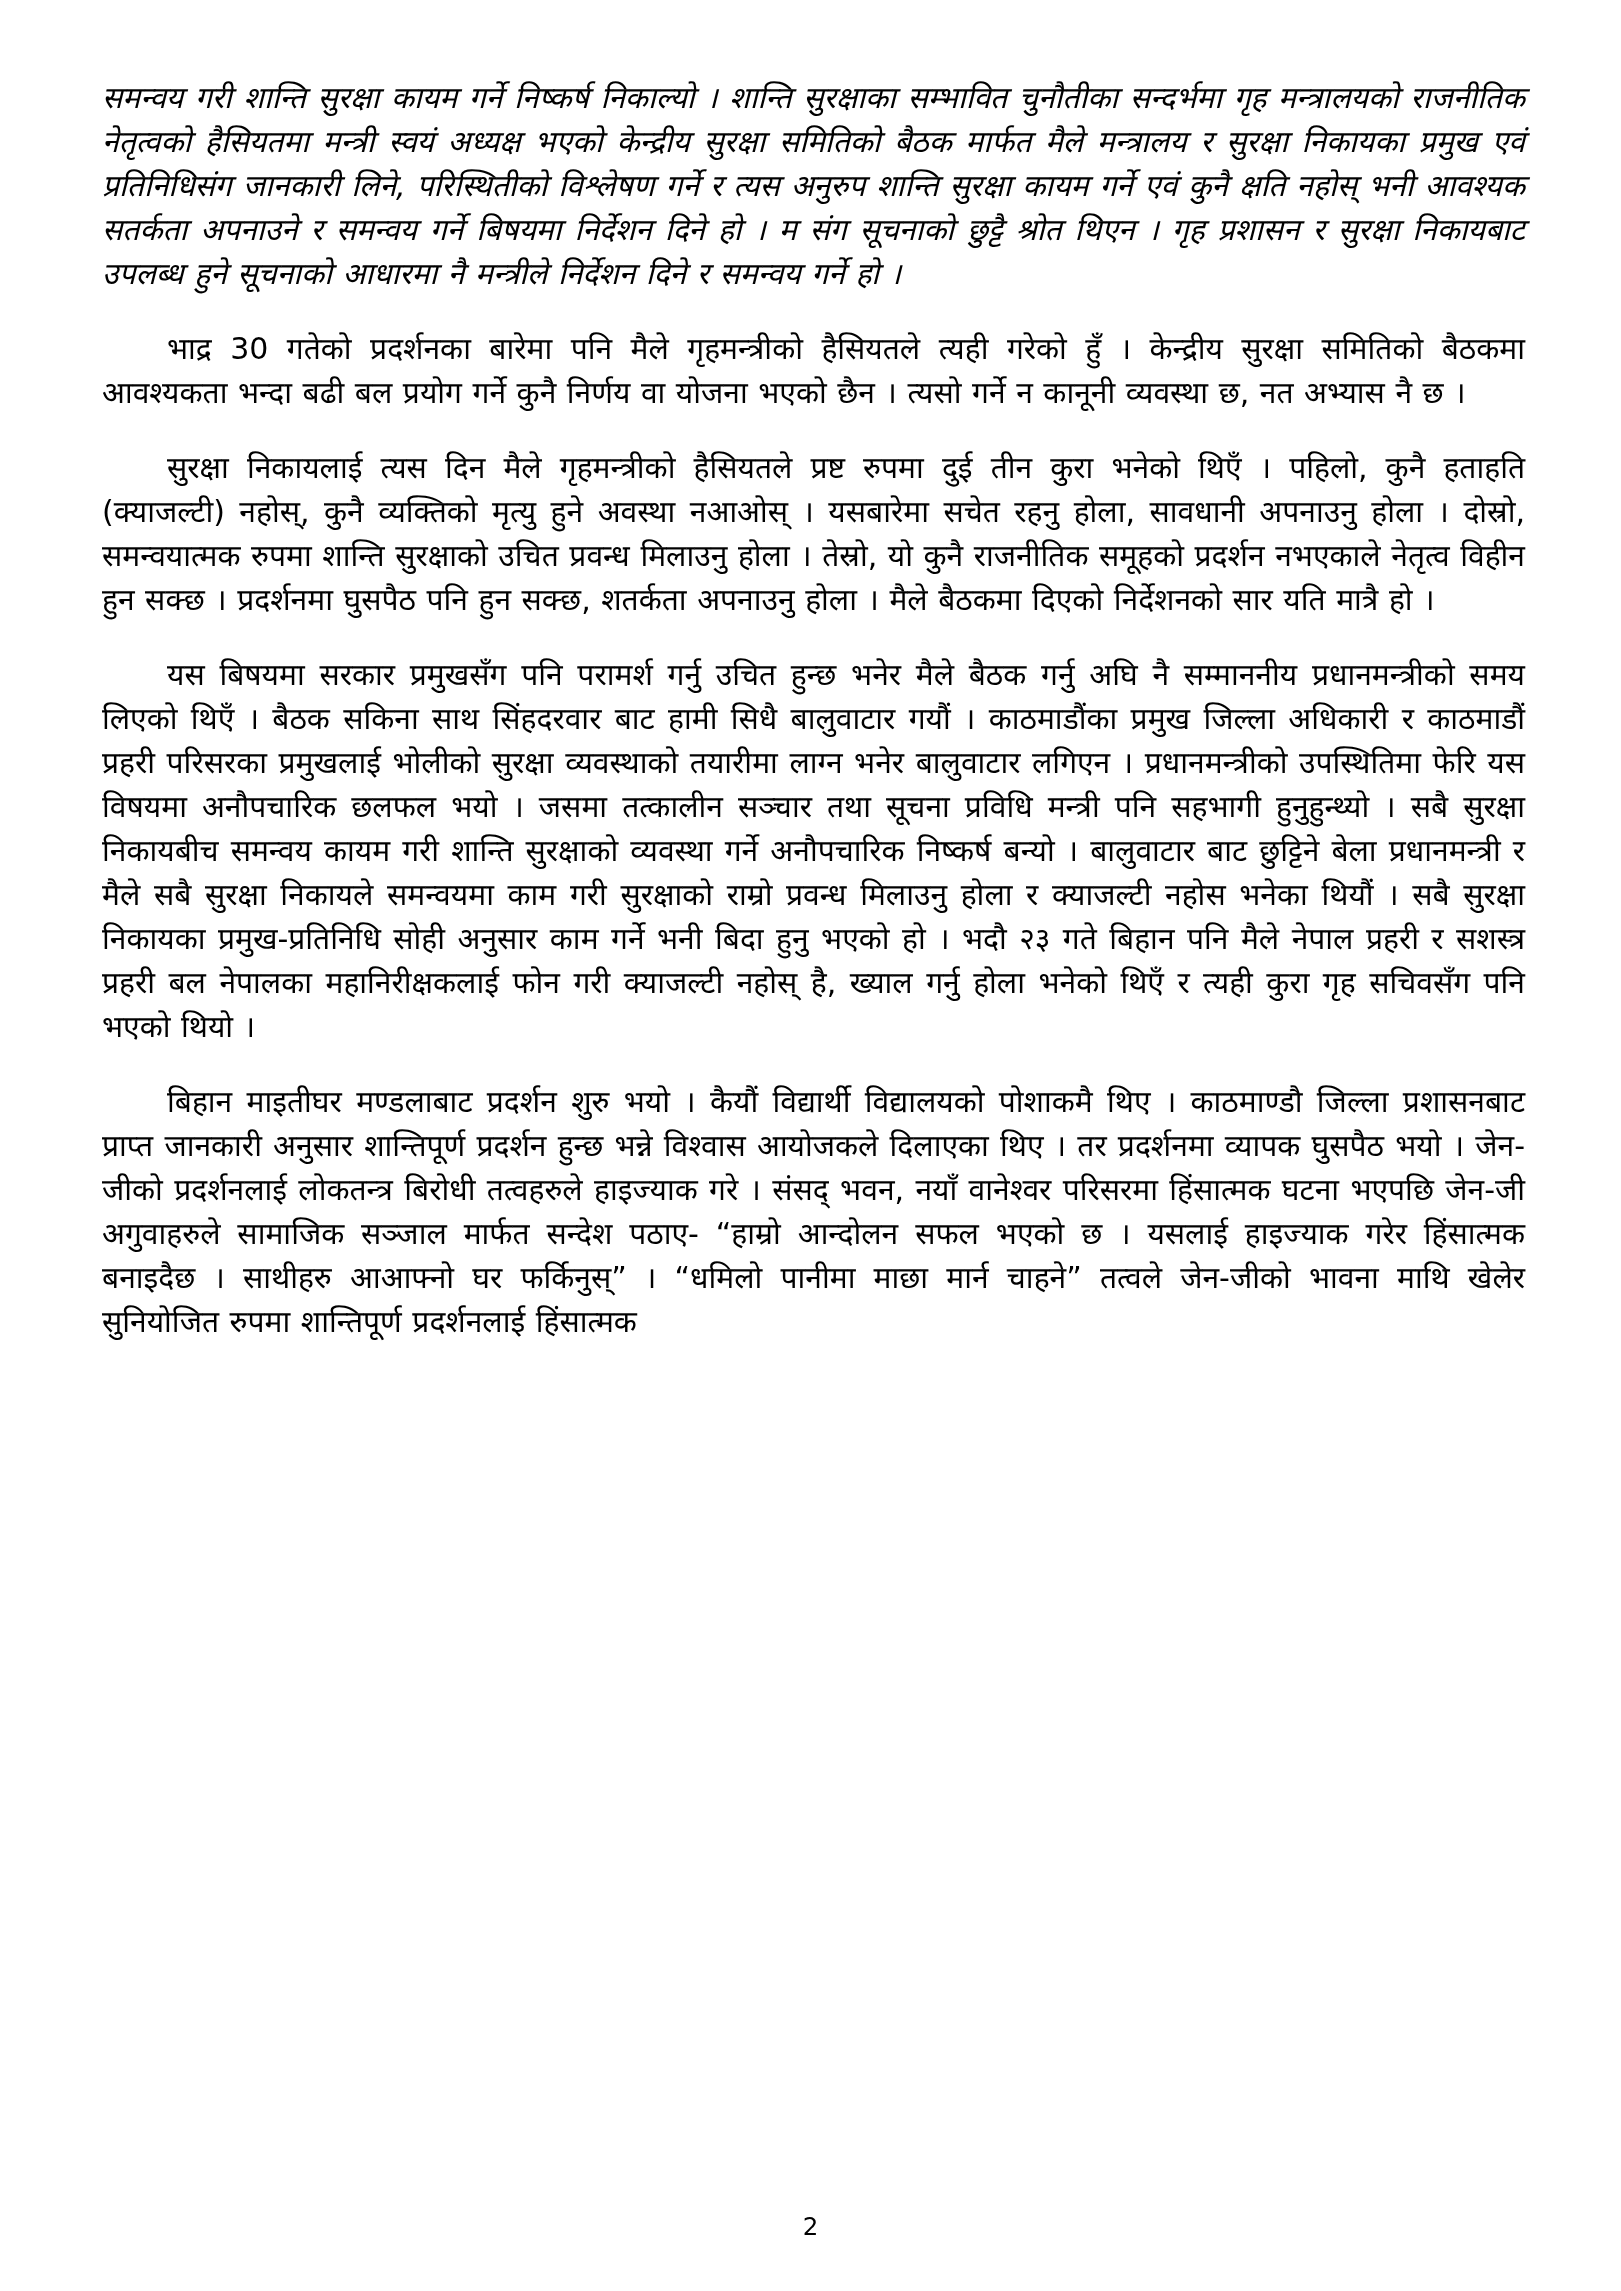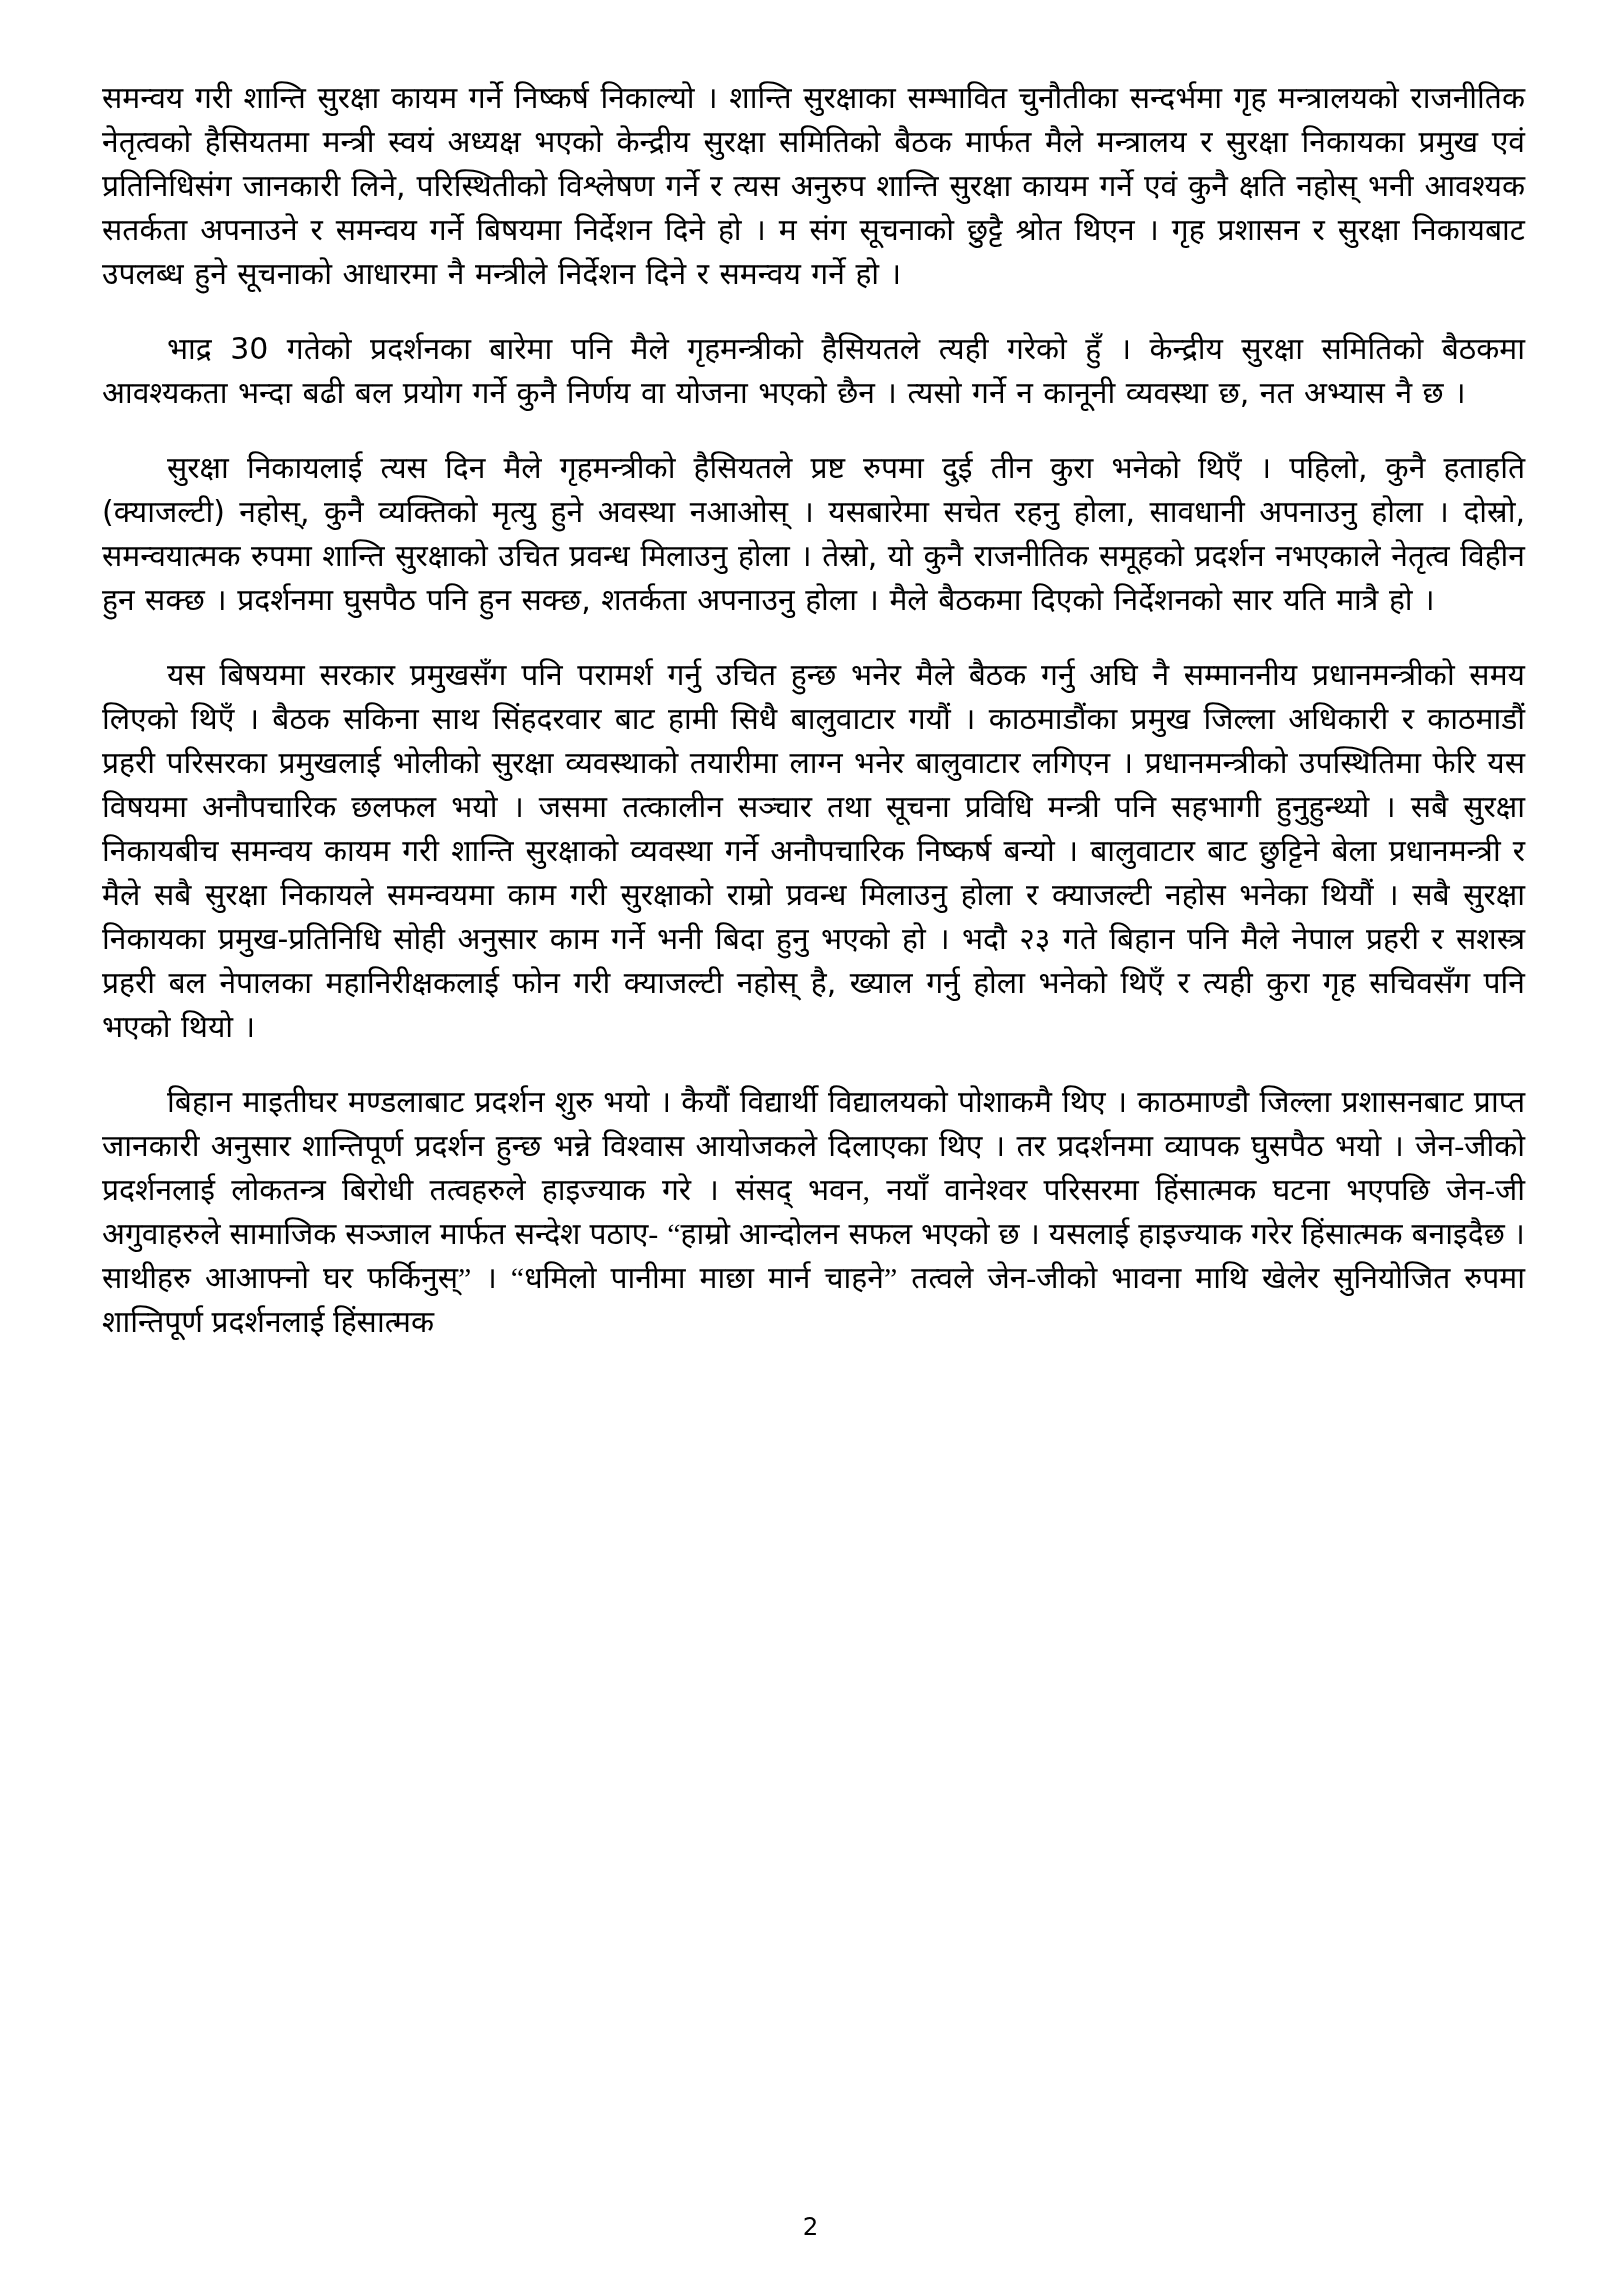--- a/index.html
+++ b/index.html
@@ -30,24 +30,24 @@
     text-align: justify;
     text-justify: inter-word;
     margin: 0 0 31px 0;
     text-indent: 65px;
     word-spacing: 1px;
     -webkit-font-feature-settings: "kern" 1;
     font-feature-settings: "kern" 1;
   }
   .para.no-indent {
     text-indent: 0;
+    font-style: italic;
   }
   .para:last-of-type {
     margin-bottom: 0;
-    font-family: Liberation Serif, serif;
   }
   .page-number {
     position: absolute;
     left: 0;
     right: 0;
     bottom: 51px;
     text-align: center;
     font-family: "DejaVu Sans", "Liberation Sans", sans-serif;
     font-size: 24.5px;
     color: #000000;

